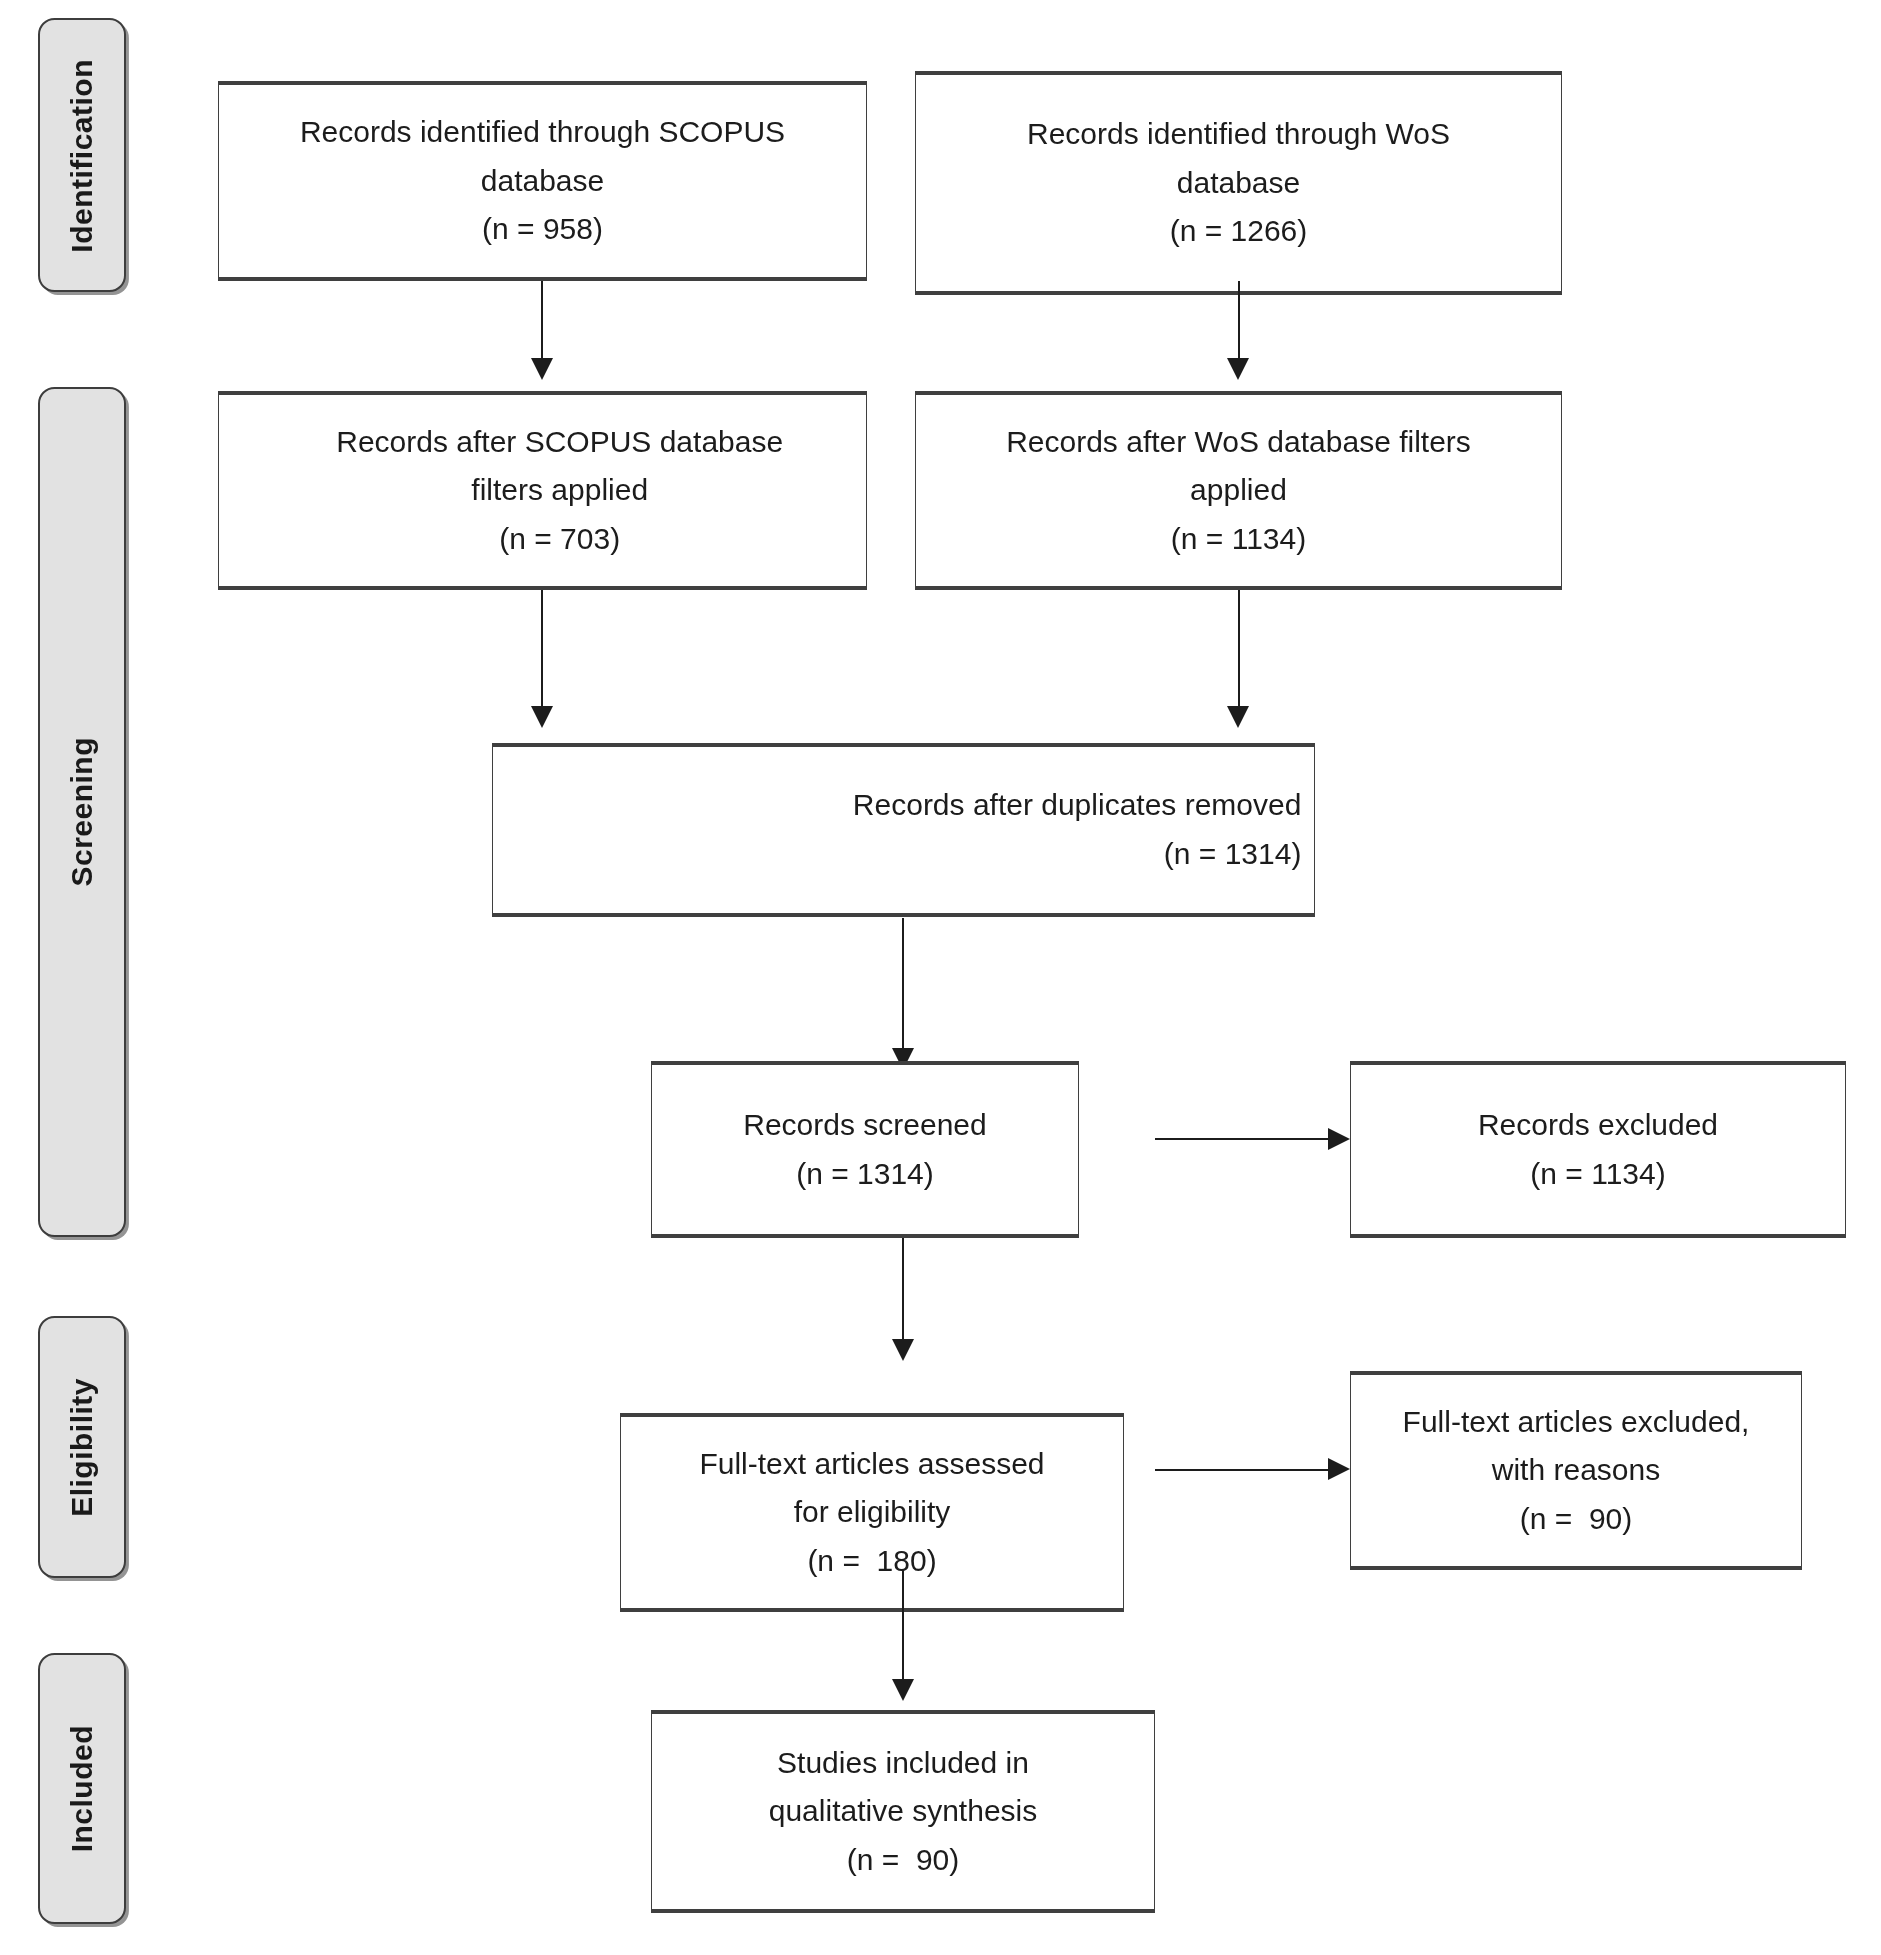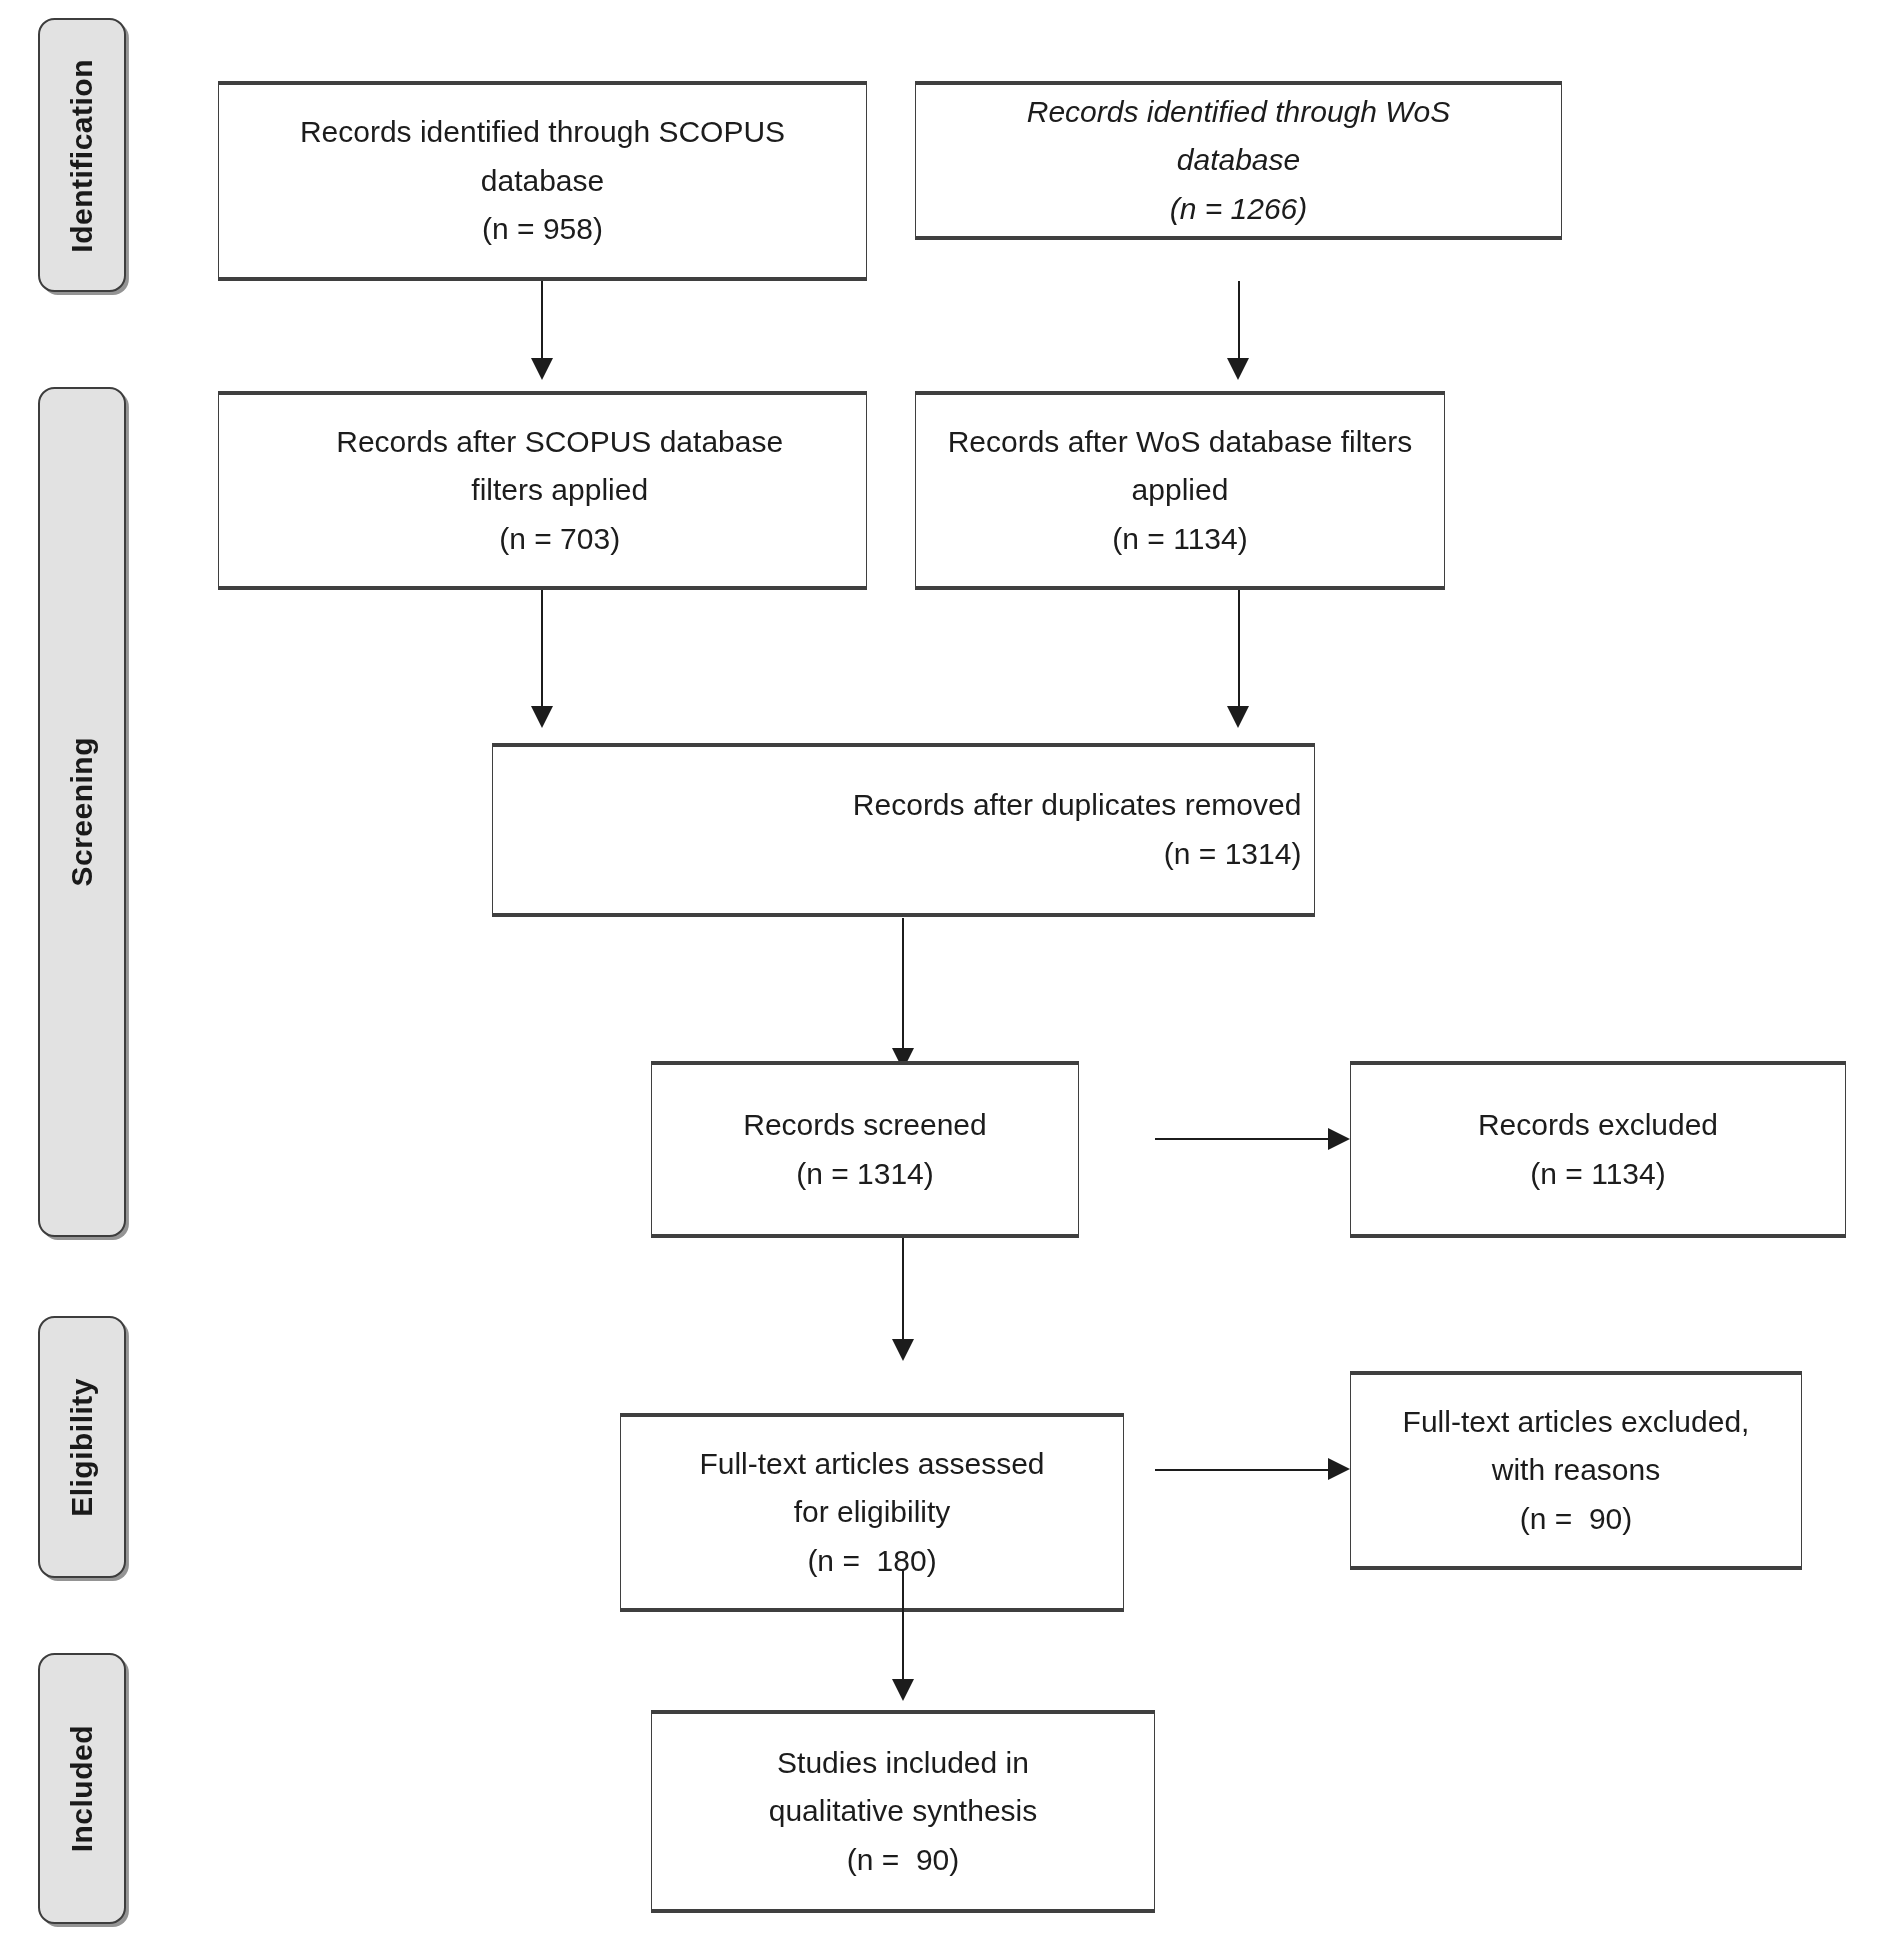--- a/index.html
+++ b/index.html
@@ -111,39 +111,39 @@
   <div class="stage-pill" style="left:38px; top:1653px; width:88px; height:271px;">
     <span class="stage-label">Included</span>
   </div>
 
   <div class="flow-box" style="left:218px; top:81px; width:649px; height:200px;">
     <span class="line">Records identified through SCOPUS</span>
     <span class="line">database</span>
     <span class="line">(n = 958)</span>
   </div>
 
-  <div class="flow-box" style="left:915px; top:81px; width:647px; height:159px;font-style:italic;">
+  <div class="flow-box" style="left:915px; top:71px; width:647px; height:224px;">
     <span class="line">Records identified through WoS</span>
     <span class="line">database</span>
     <span class="line">(n = 1266)</span>
   </div>
 
   <div class="v-line" style="left:541px; top:281px; width:2.4px; height:80px;"></div>
   <div class="arrow-down" style="left:531px; top:358px;"></div>
 
   <div class="v-line" style="left:1238px; top:281px; width:2.4px; height:80px;"></div>
   <div class="arrow-down" style="left:1227px; top:358px;"></div>
 
   <div class="flow-box" style="left:218px; top:391px; width:649px; height:199px;padding-left:47px;">
     <span class="line">Records after SCOPUS database</span>
     <span class="line">filters applied</span>
     <span class="line">(n = 703)</span>
   </div>
 
-  <div class="flow-box" style="left:915px; top:391px; width:530px; height:199px;align-items:center;">
+  <div class="flow-box" style="left:915px; top:391px; width:647px; height:199px;align-items:center;">
     <span class="line">Records after WoS database filters</span>
     <span class="line">applied</span>
     <span class="line">(n = 1134)</span>
   </div>
 
   <div class="v-line" style="left:541px; top:590px; width:2.4px; height:119px;"></div>
   <div class="arrow-down" style="left:531px; top:706px;"></div>
 
   <div class="v-line" style="left:1238px; top:590px; width:2.4px; height:119px;"></div>
   <div class="arrow-down" style="left:1227px; top:706px;"></div>

